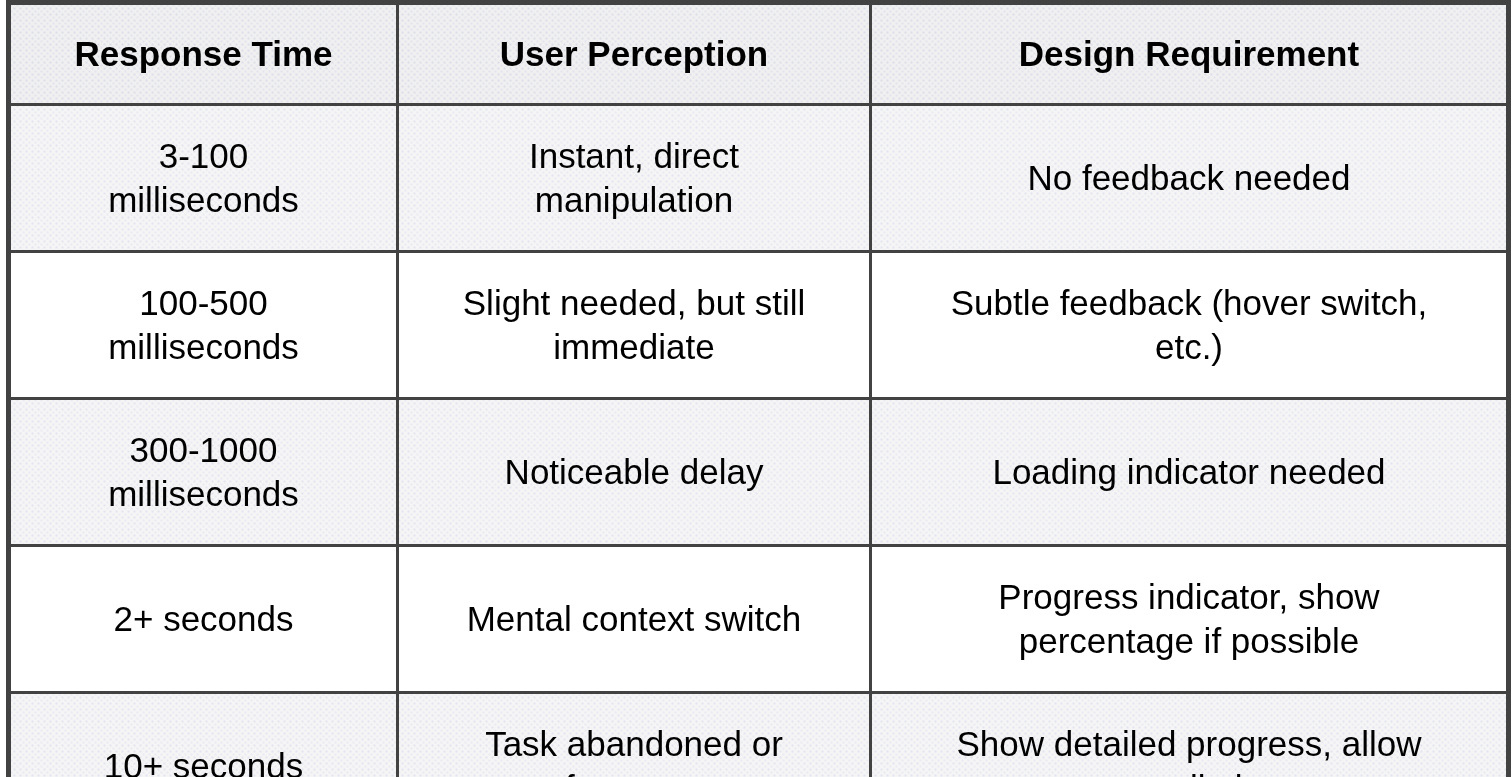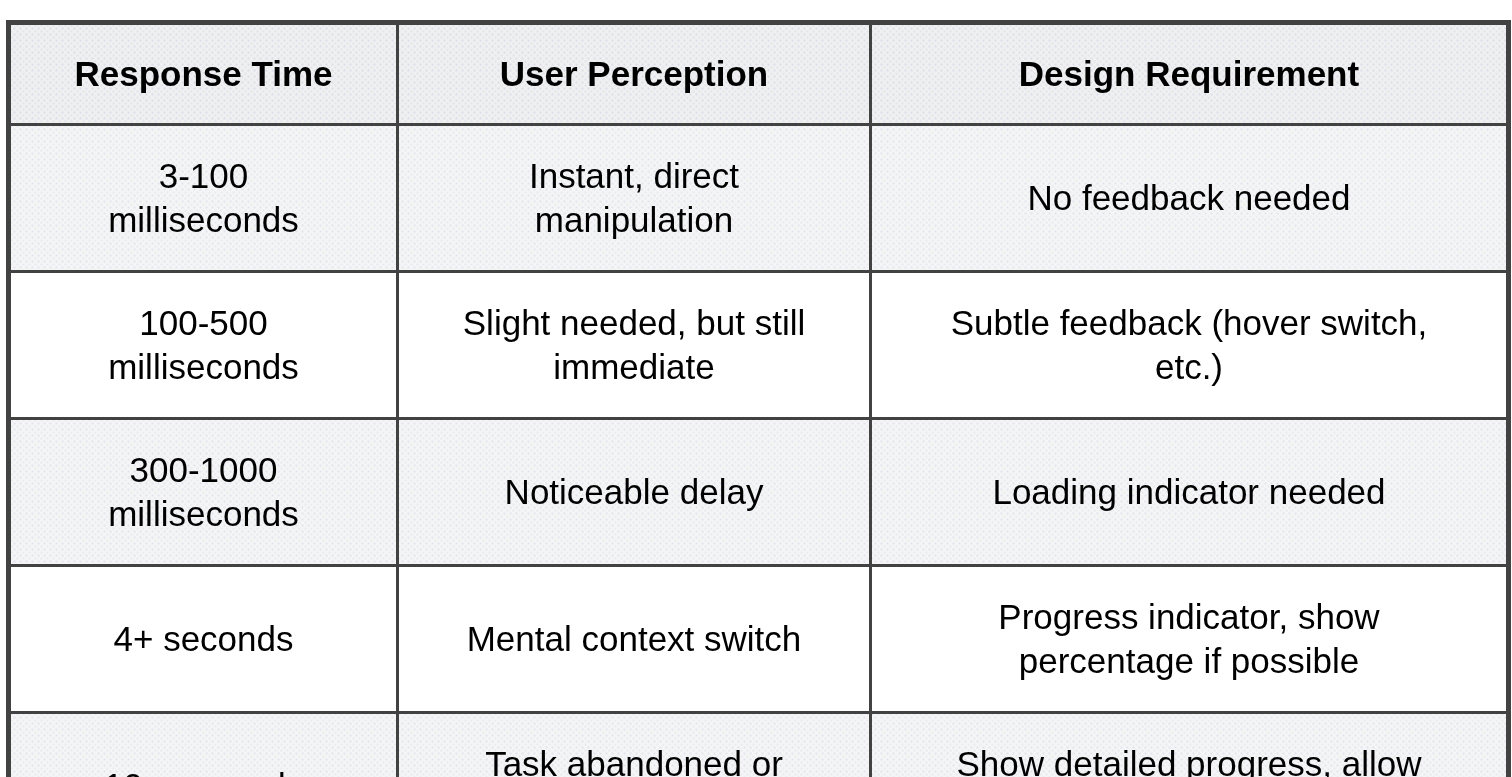--- a/index.html
+++ b/index.html
@@ -6,21 +6,21 @@
     margin: 0;
     padding: 0;
     background: #ffffff;
     font-family: "Liberation Sans", sans-serif;
     color: #000000;
   }
   .page {
     width: 1512px;
     height: 777px;
     box-sizing: border-box;
-    padding: 20px 6px;
+    padding: 0 6px;
     background: #ffffff;
   }
   table.rt-table {
     border-collapse: collapse;
     width: 1500px;
     table-layout: fixed;
     border: 5px solid #424242;
   }
   .rt-table th, .rt-table td {
     border: 3px solid #424242;
@@ -93,21 +93,21 @@
         <td>Subtle feedback (hover switch,
 etc.)</td>
       </tr>
       <tr class="stripe">
         <td>300-1000
 milliseconds</td>
         <td>Noticeable delay</td>
         <td>Loading indicator needed</td>
       </tr>
       <tr>
-        <td>4+ seconds</td>
+        <td>2+ seconds</td>
         <td>Mental context switch</td>
         <td>Progress indicator, show
 percentage if possible</td>
       </tr>
       <tr class="stripe">
         <td>10+ seconds</td>
         <td>Task abandoned or
 forgotten</td>
         <td>Show detailed progress, allow
 cancellation</td>

